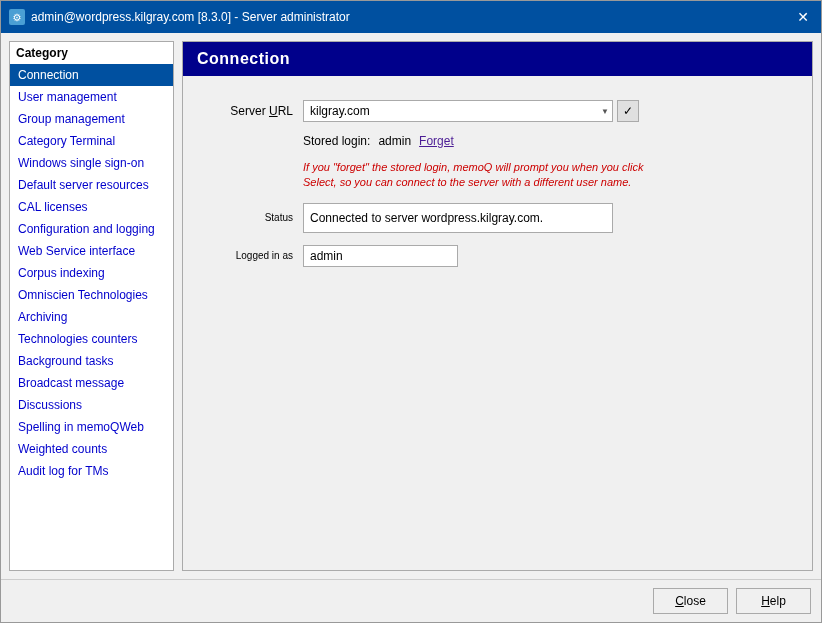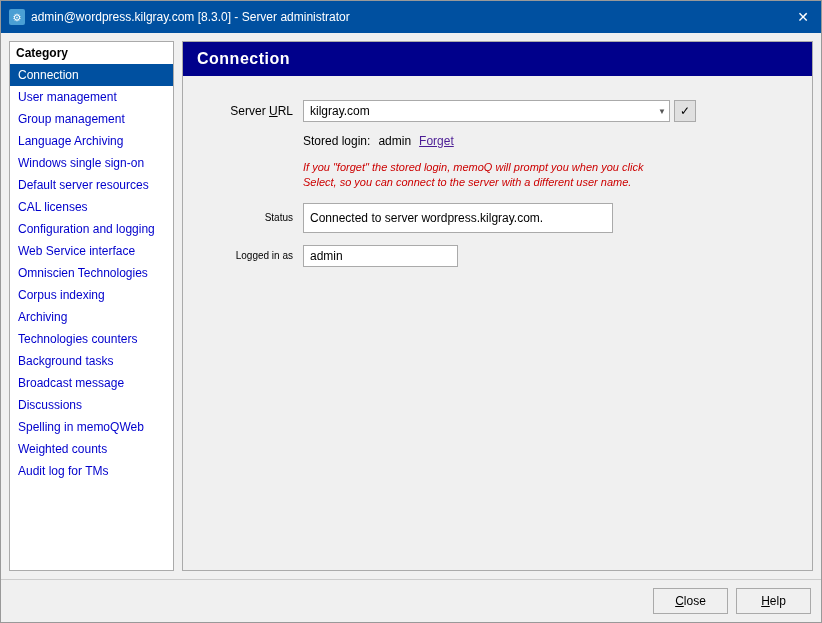--- a/index.html
+++ b/index.html
@@ -157,21 +157,21 @@
     }
     .form-label .underline {
       text-decoration: underline;
     }
     .url-input-group {
       display: flex;
       align-items: center;
       gap: 4px;
     }
     .url-select {
-      width: 367px;
+      width: 310px;
       height: 22px;
       border: 1px solid #aaa;
       background: white;
       font-size: 12px;
       padding: 2px 6px;
       appearance: none;
       -webkit-appearance: none;
     }
     .url-select-wrapper {
       position: relative;
@@ -296,28 +296,28 @@
   <div class="window-body">
 
     <div class="left-panel">
       <div class="category-box">
         <div class="category-header">Category</div>
         <ul class="category-list">
 
         <li class="active">Connection</li>
             <li>User management</li>
             <li>Group management</li>
-            <li>Language Archiving</li>
+            <li>Category Terminal</li>
             <li>Windows single sign-on</li>
             <li>Default server resources</li>
             <li>CAL licenses</li>
             <li>Configuration and logging</li>
             <li>Web Service interface</li>
+            <li>Corpus indexing</li>
             <li>Omniscien Technologies</li>
-            <li>Corpus indexing</li>
             <li>Archiving</li>
             <li>Technologies counters</li>
             <li>Background tasks</li>
             <li>Broadcast message</li>
             <li>Discussions</li>
             <li>Spelling in memoQWeb</li>
             <li>Weighted counts</li>
             <li>Audit log for TMs</li>
           </ul>
       </div>

